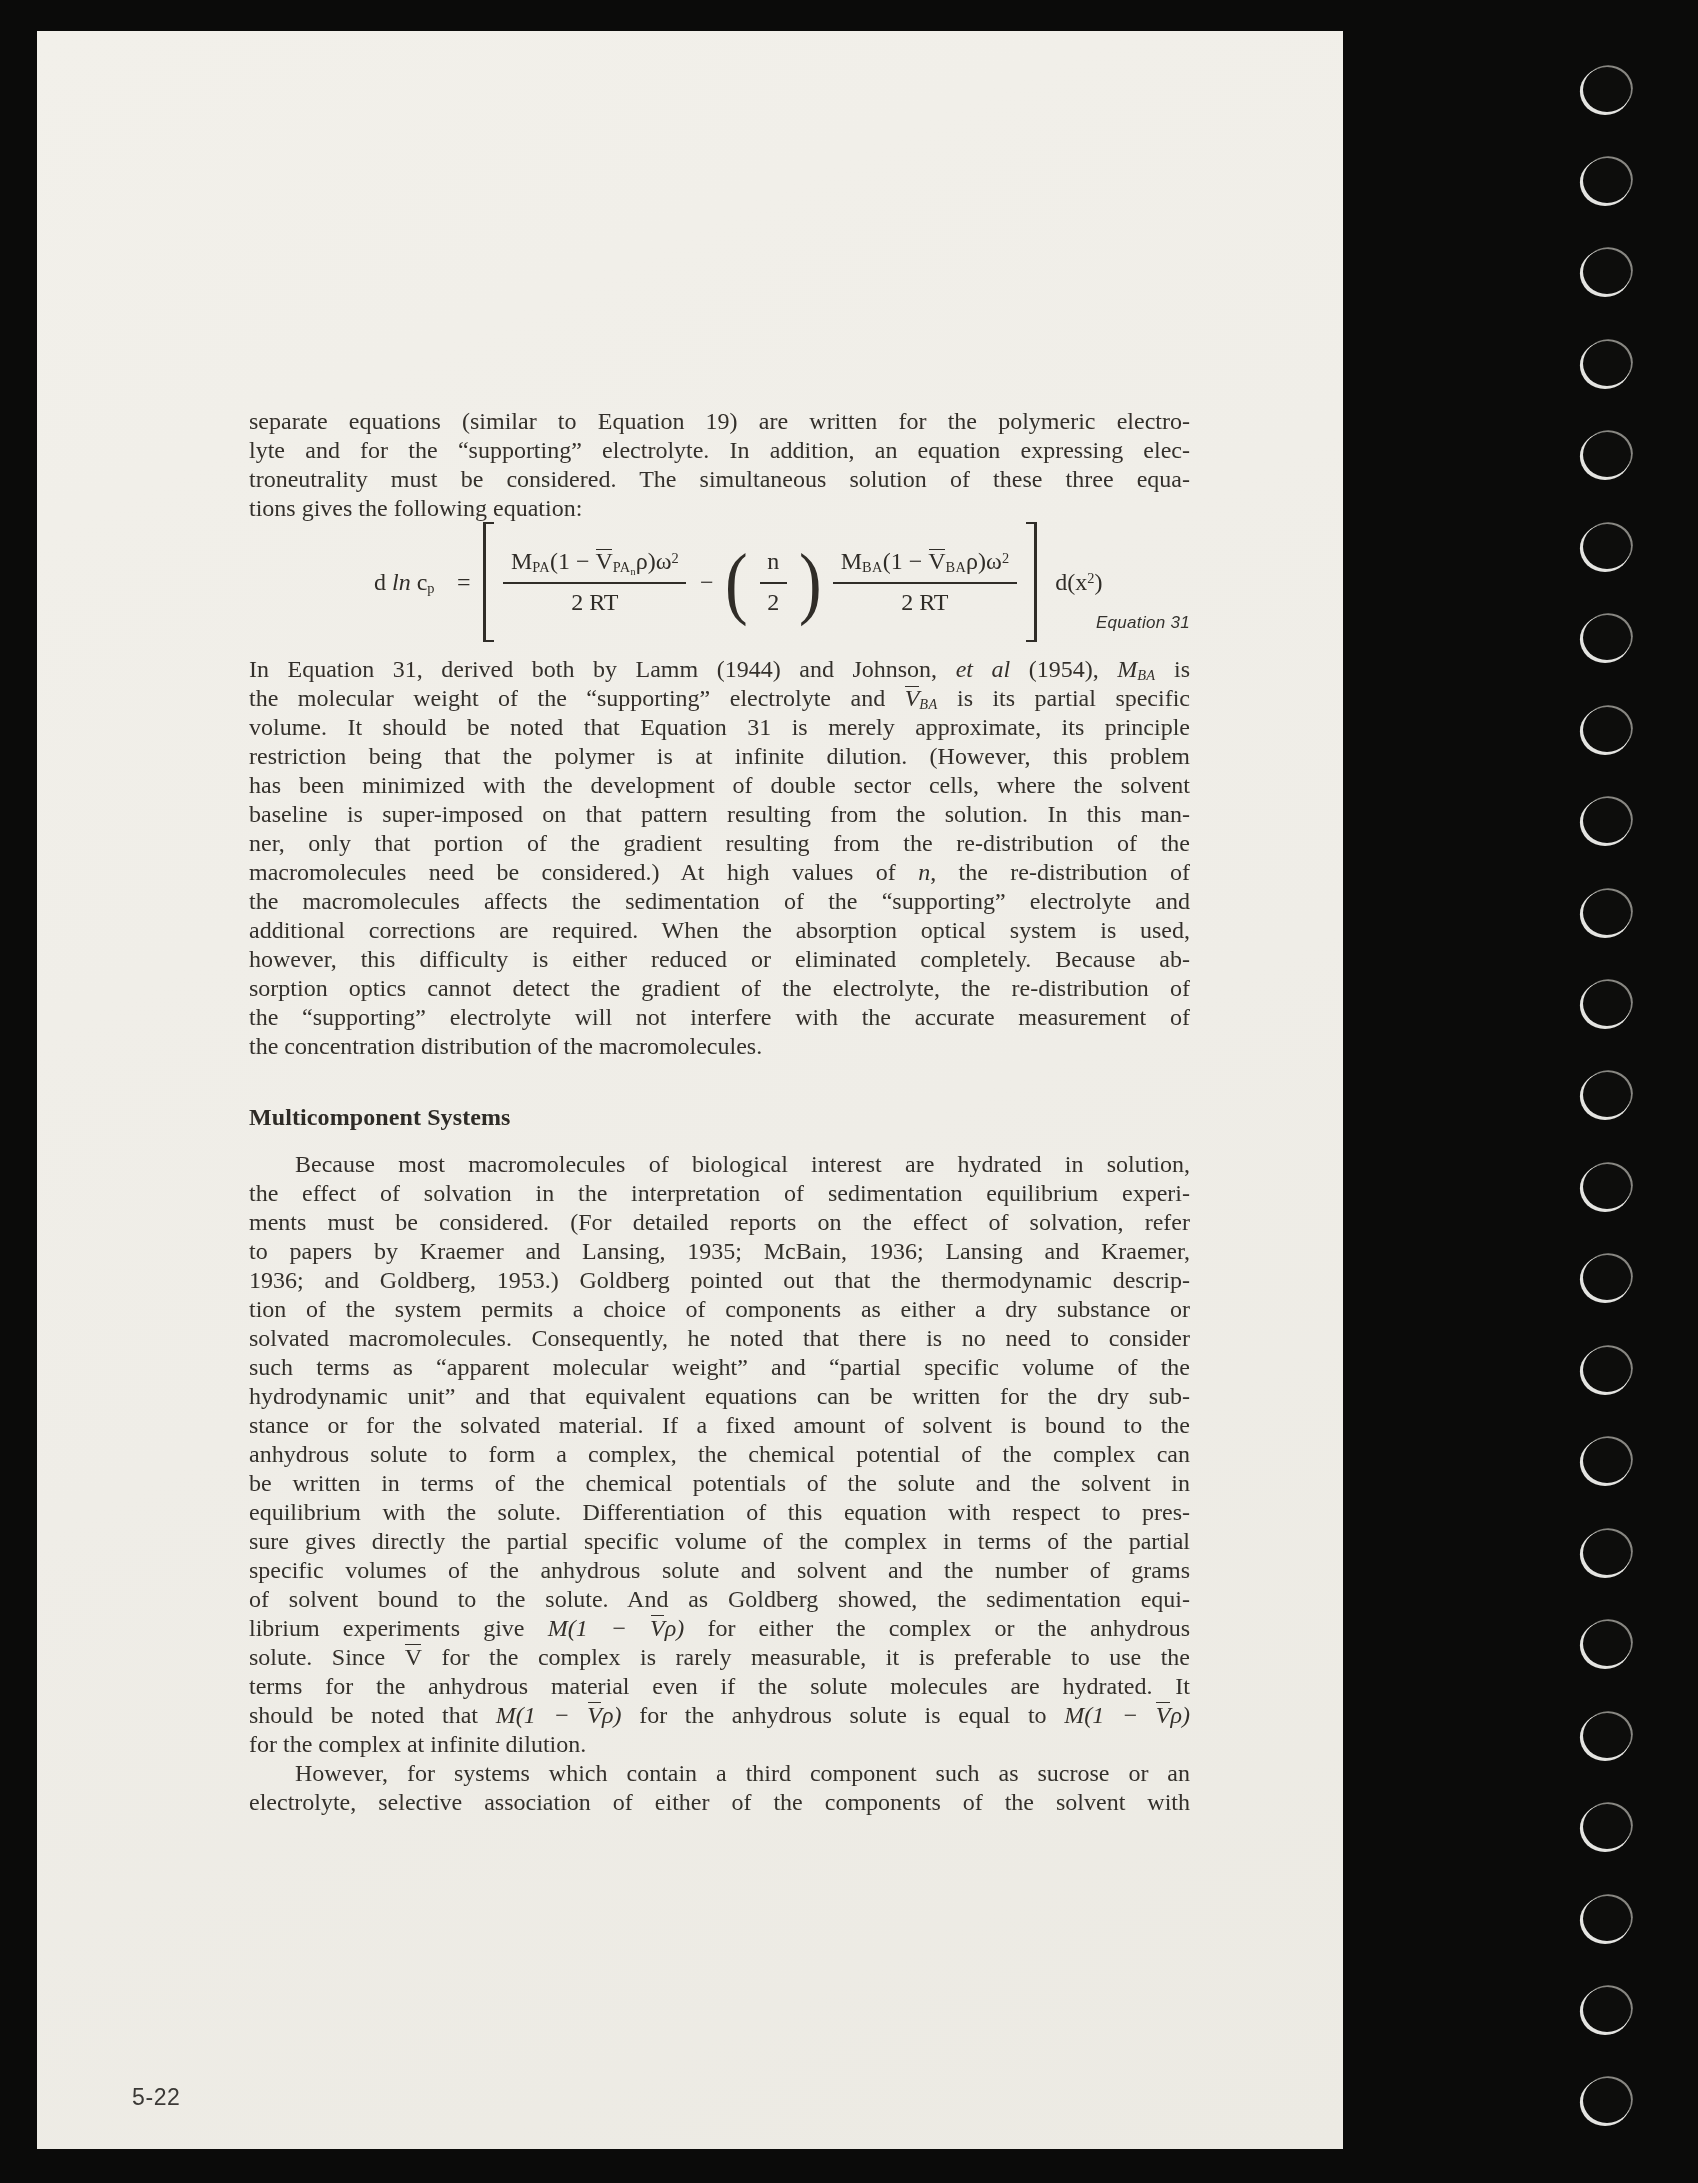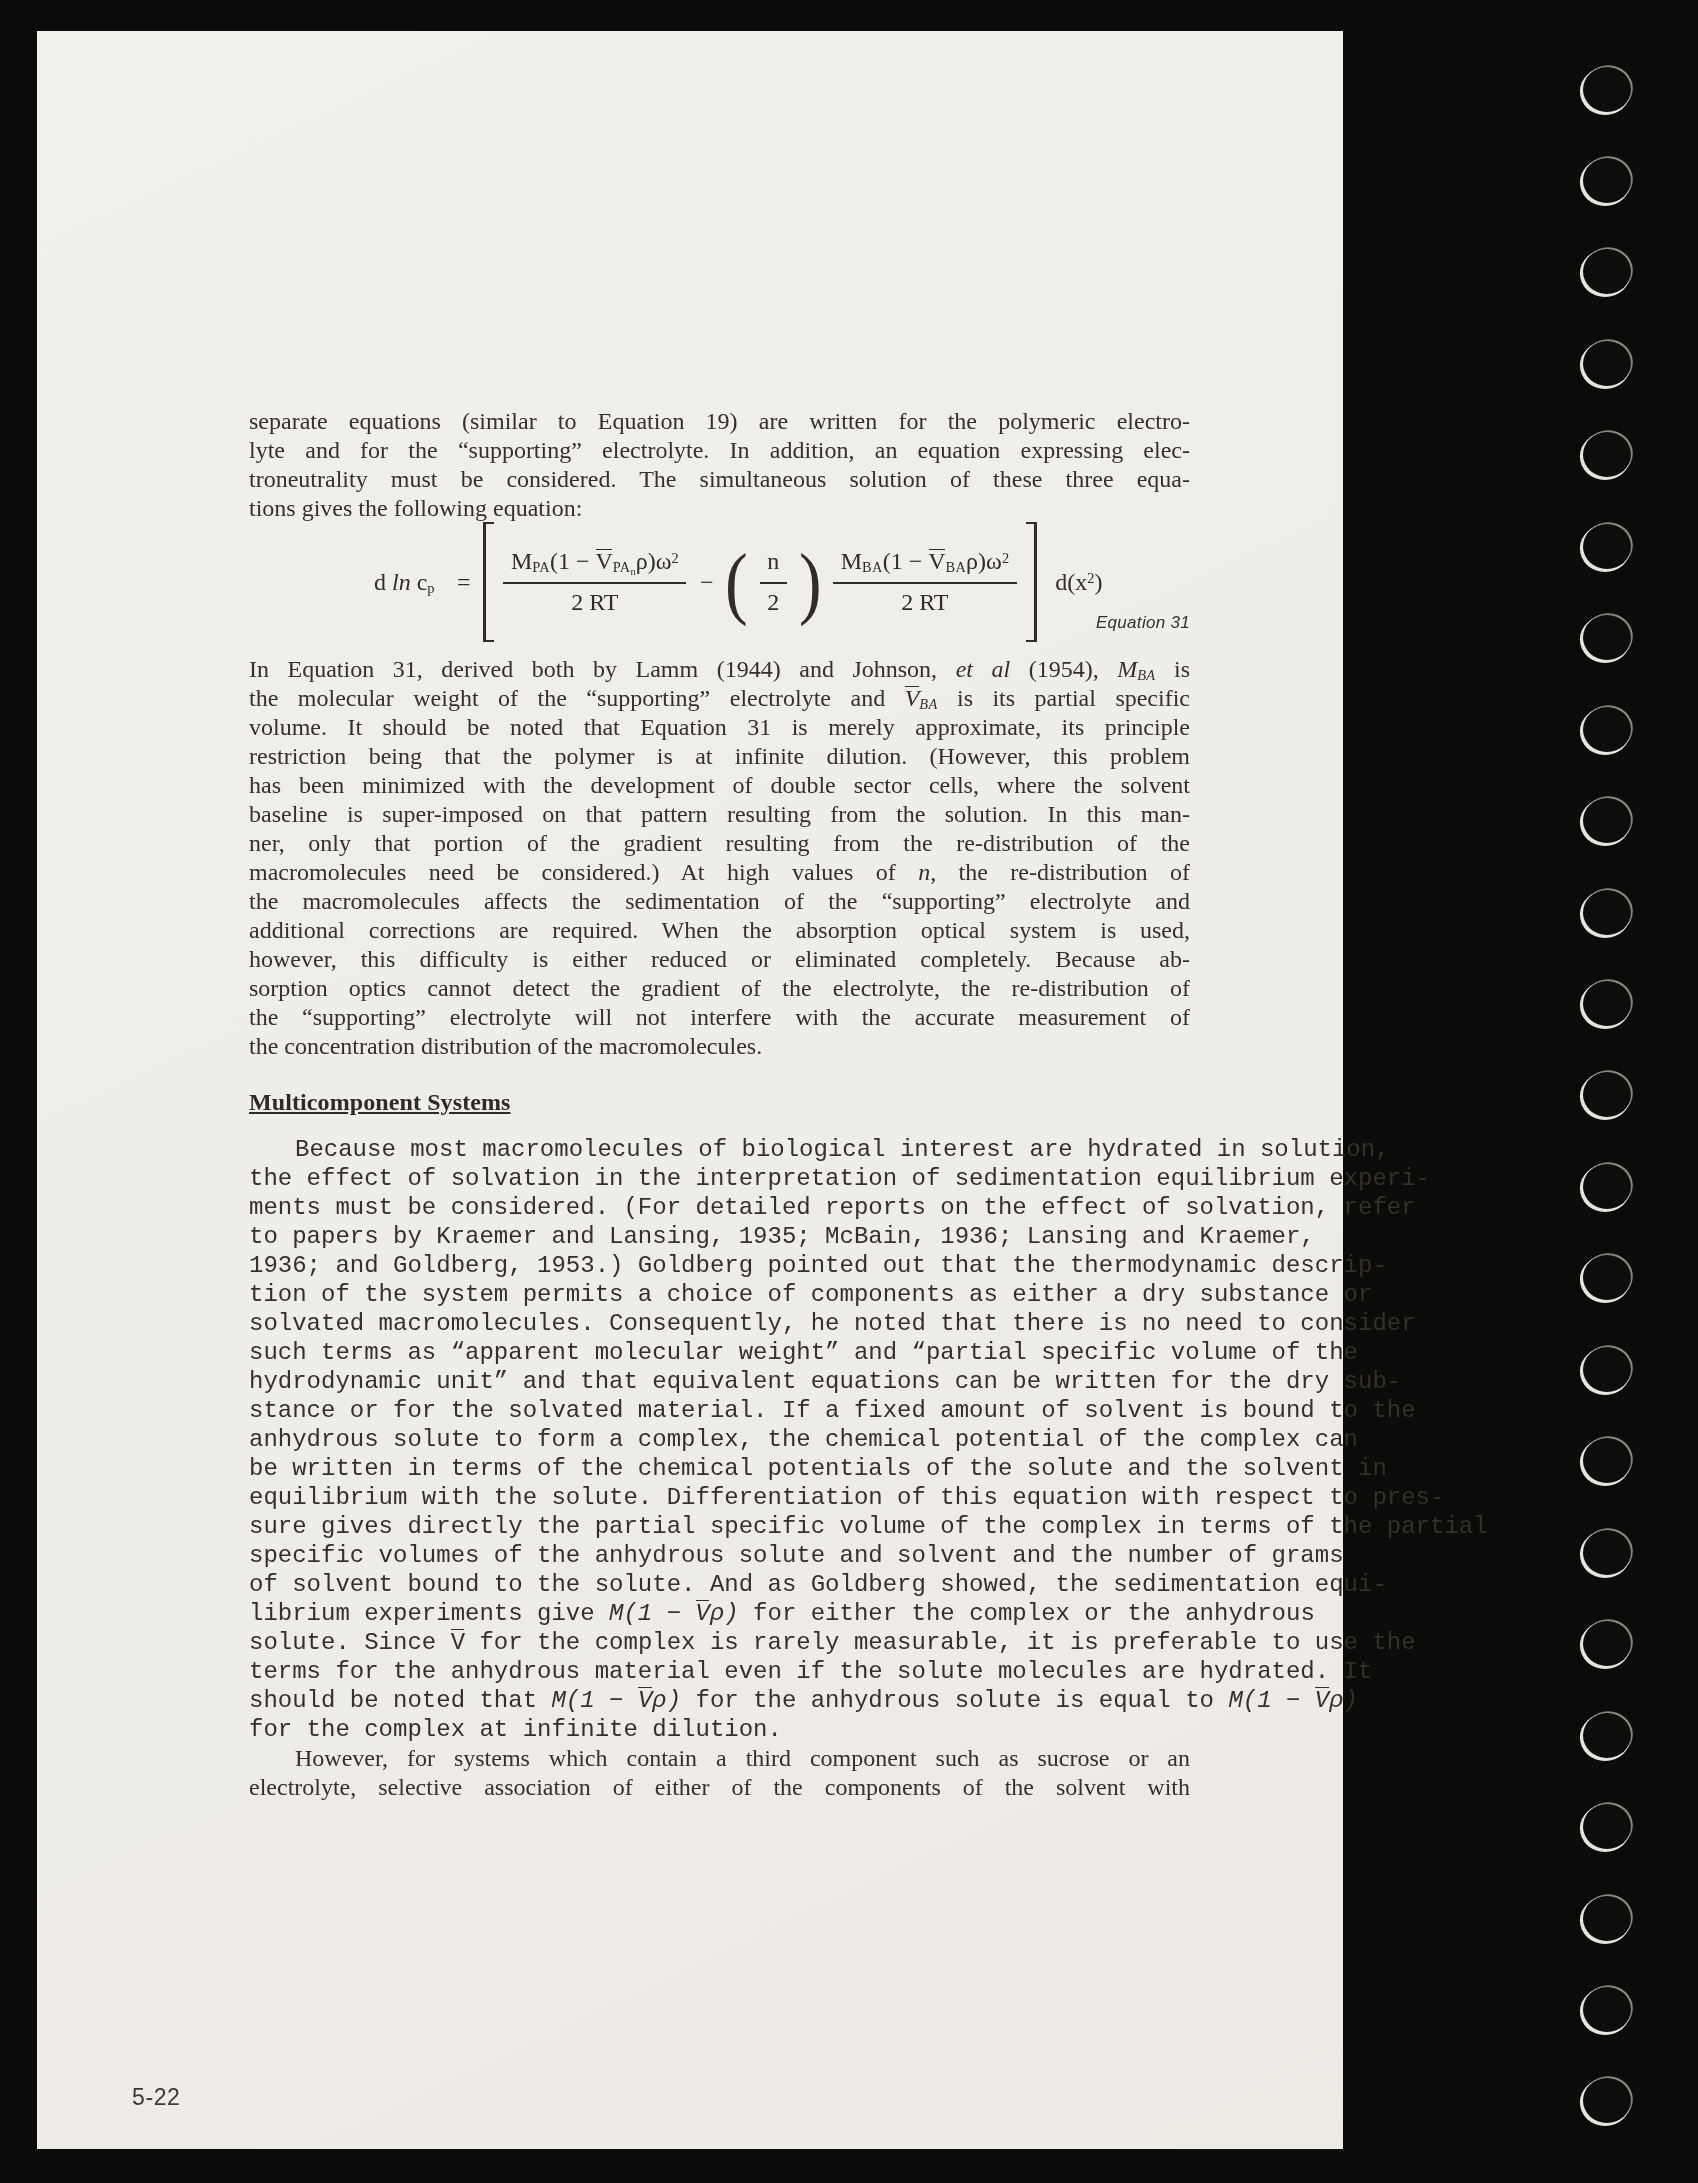--- a/index.html
+++ b/index.html
@@ -120,23 +120,23 @@
         <div class="line">ner, only that portion of the gradient resulting from the re-distribution of the</div>
         <div class="line">macromolecules need be considered.) At high values of <i>n</i>, the re-distribution of</div>
         <div class="line">the macromolecules affects the sedimentation of the “supporting” electrolyte and</div>
         <div class="line">additional corrections are required. When the absorption optical system is used,</div>
         <div class="line">however, this difficulty is either reduced or eliminated completely. Because ab-</div>
         <div class="line">sorption optics cannot detect the gradient of the electrolyte, the re-distribution of</div>
         <div class="line">the “supporting” electrolyte will not interfere with the accurate measurement of</div>
         <div class="line last">the concentration distribution of the macromolecules.</div>
       </div>
 
-    <div class="heading" style="margin-top:27px;text-decoration:underline;">Multicomponent Systems</div>
+    <div class="heading" style="margin-top:42px;">Multicomponent Systems</div>
 
-    <div class="para para-indent" style="margin-top:17.4px;font-family:Liberation Mono, monospace;">
+    <div class="para para-indent" style="margin-top:17.4px;">
         <div class="line">Because most macromolecules of biological interest are hydrated in solution,</div>
         <div class="line">the effect of solvation in the interpretation of sedimentation equilibrium experi-</div>
         <div class="line">ments must be considered. (For detailed reports on the effect of solvation, refer</div>
         <div class="line">to papers by Kraemer and Lansing, 1935; McBain, 1936; Lansing and Kraemer,</div>
         <div class="line">1936; and Goldberg, 1953.) Goldberg pointed out that the thermodynamic descrip-</div>
         <div class="line">tion of the system permits a choice of components as either a dry substance or</div>
         <div class="line">solvated macromolecules. Consequently, he noted that there is no need to consider</div>
         <div class="line">such terms as “apparent molecular weight” and “partial specific volume of the</div>
         <div class="line">hydrodynamic unit” and that equivalent equations can be written for the dry sub-</div>
         <div class="line">stance or for the solvated material. If a fixed amount of solvent is bound to the</div>

